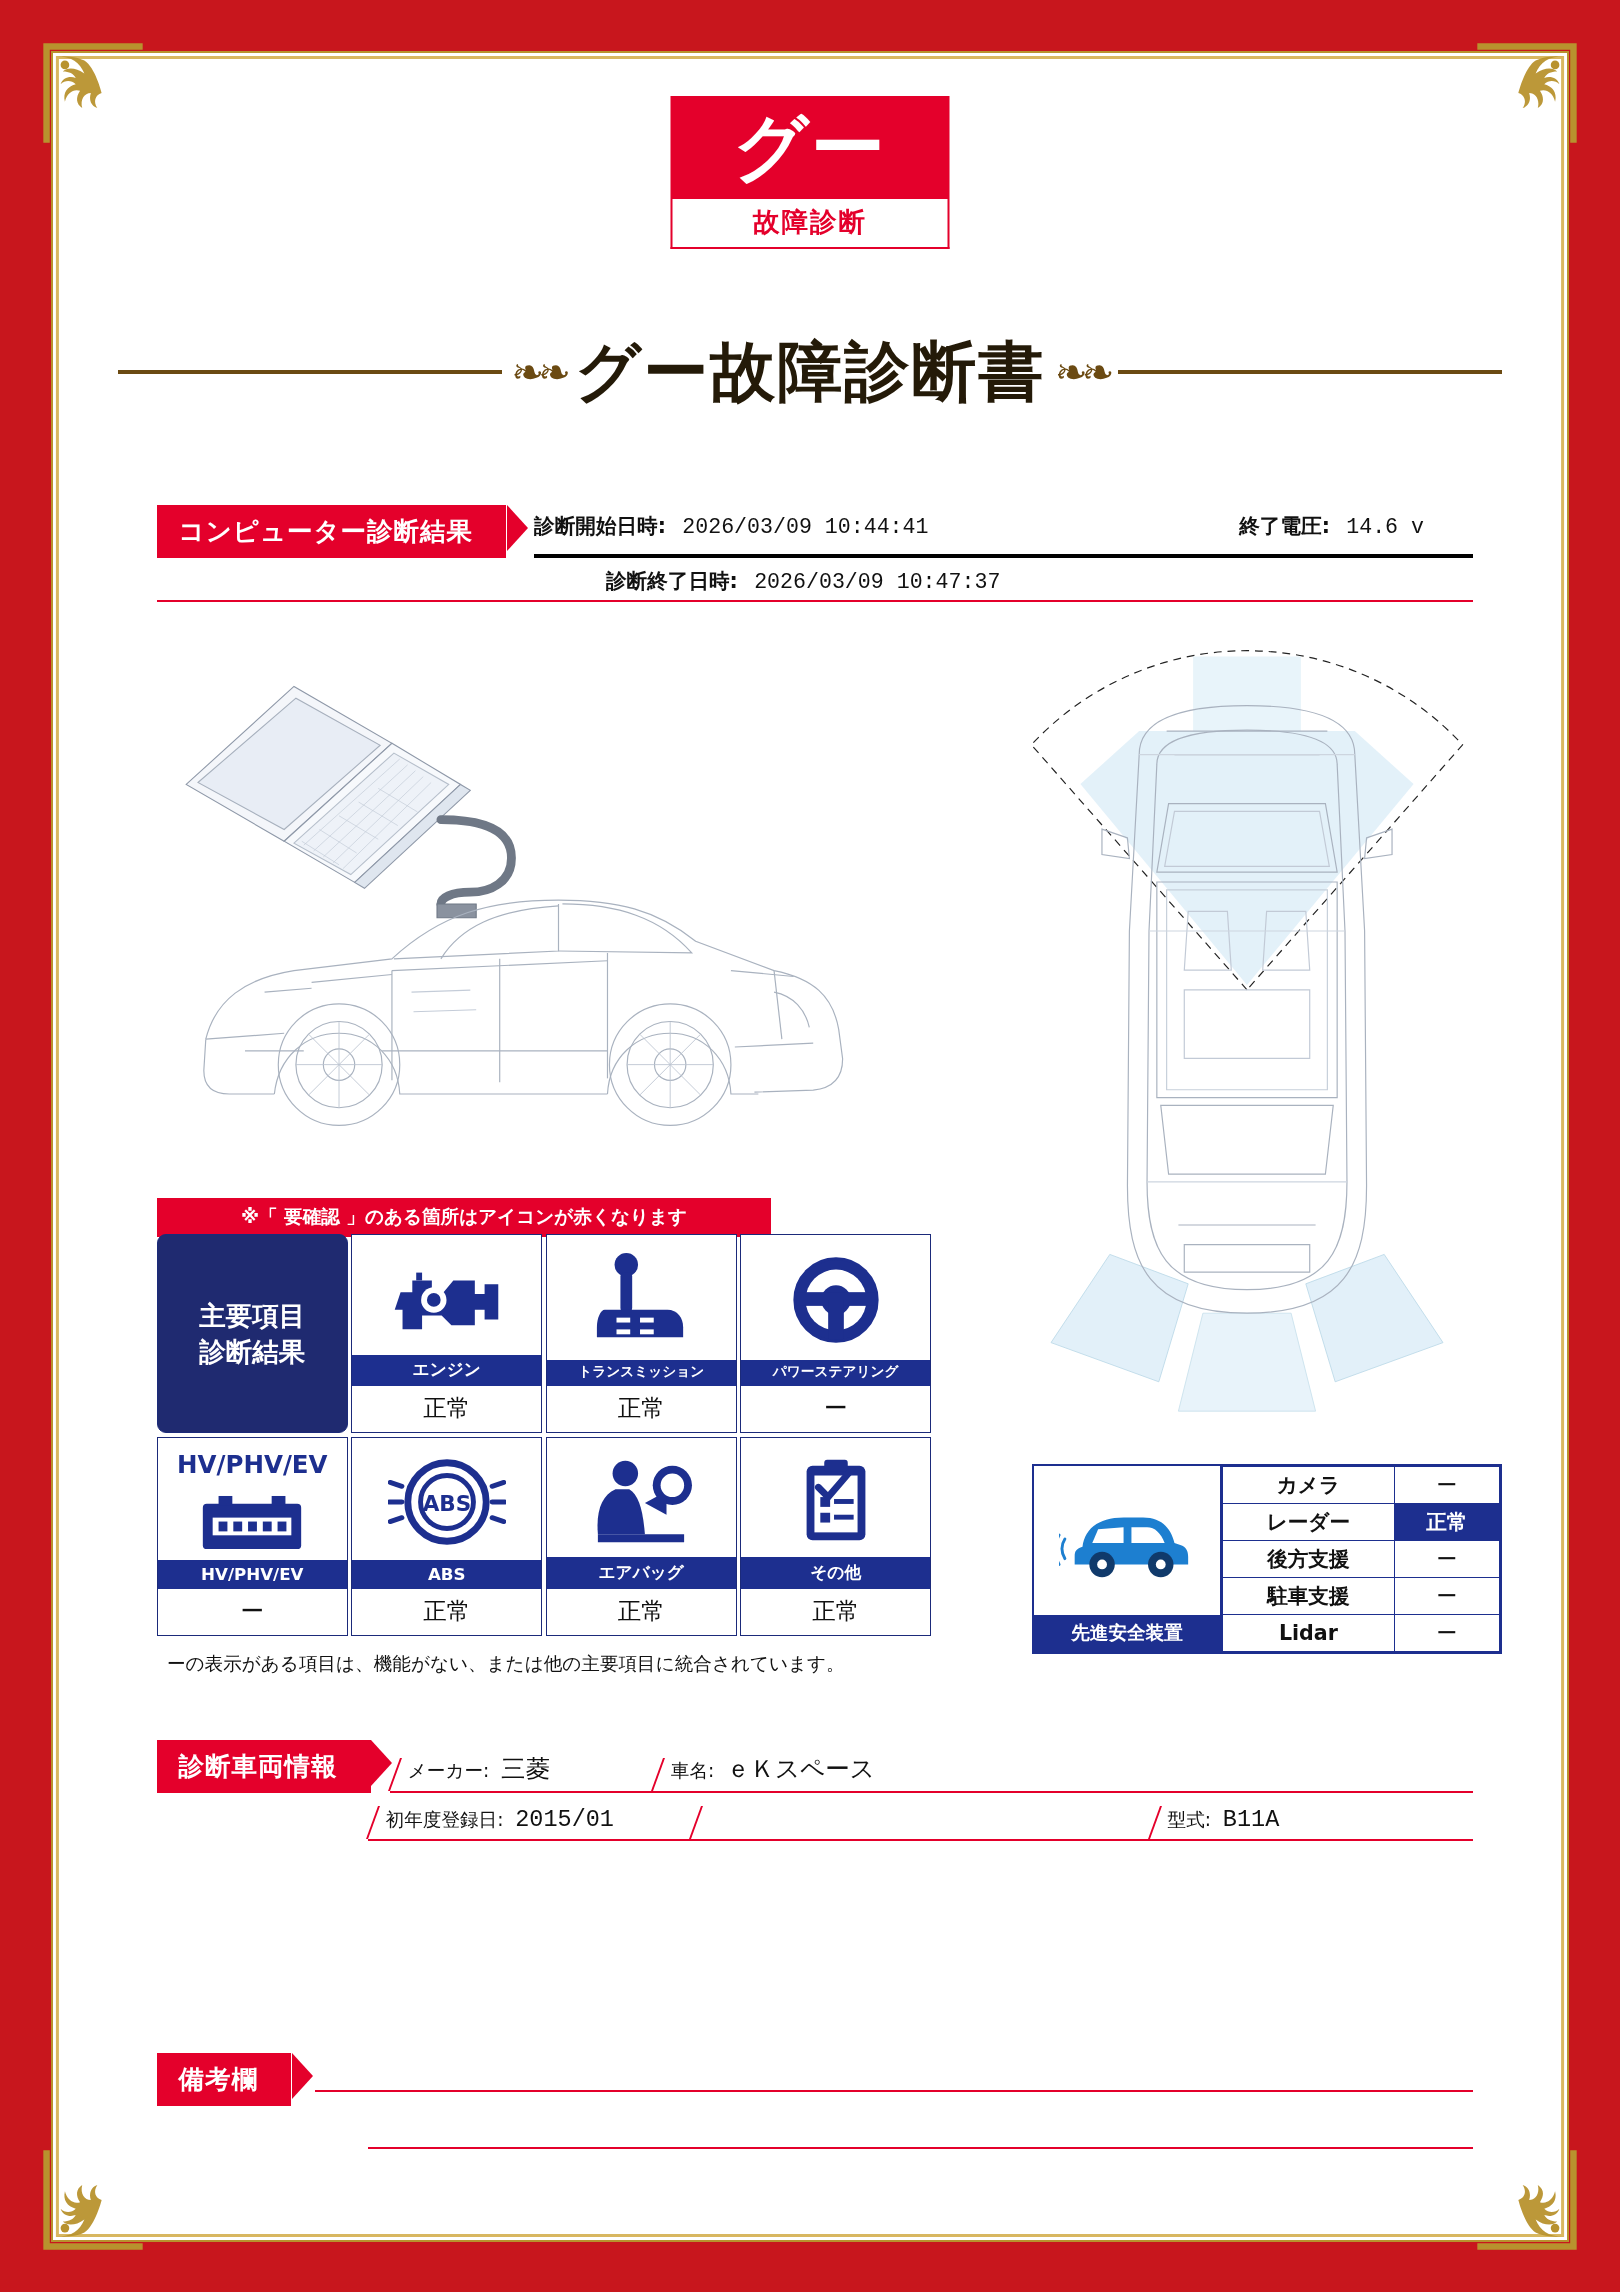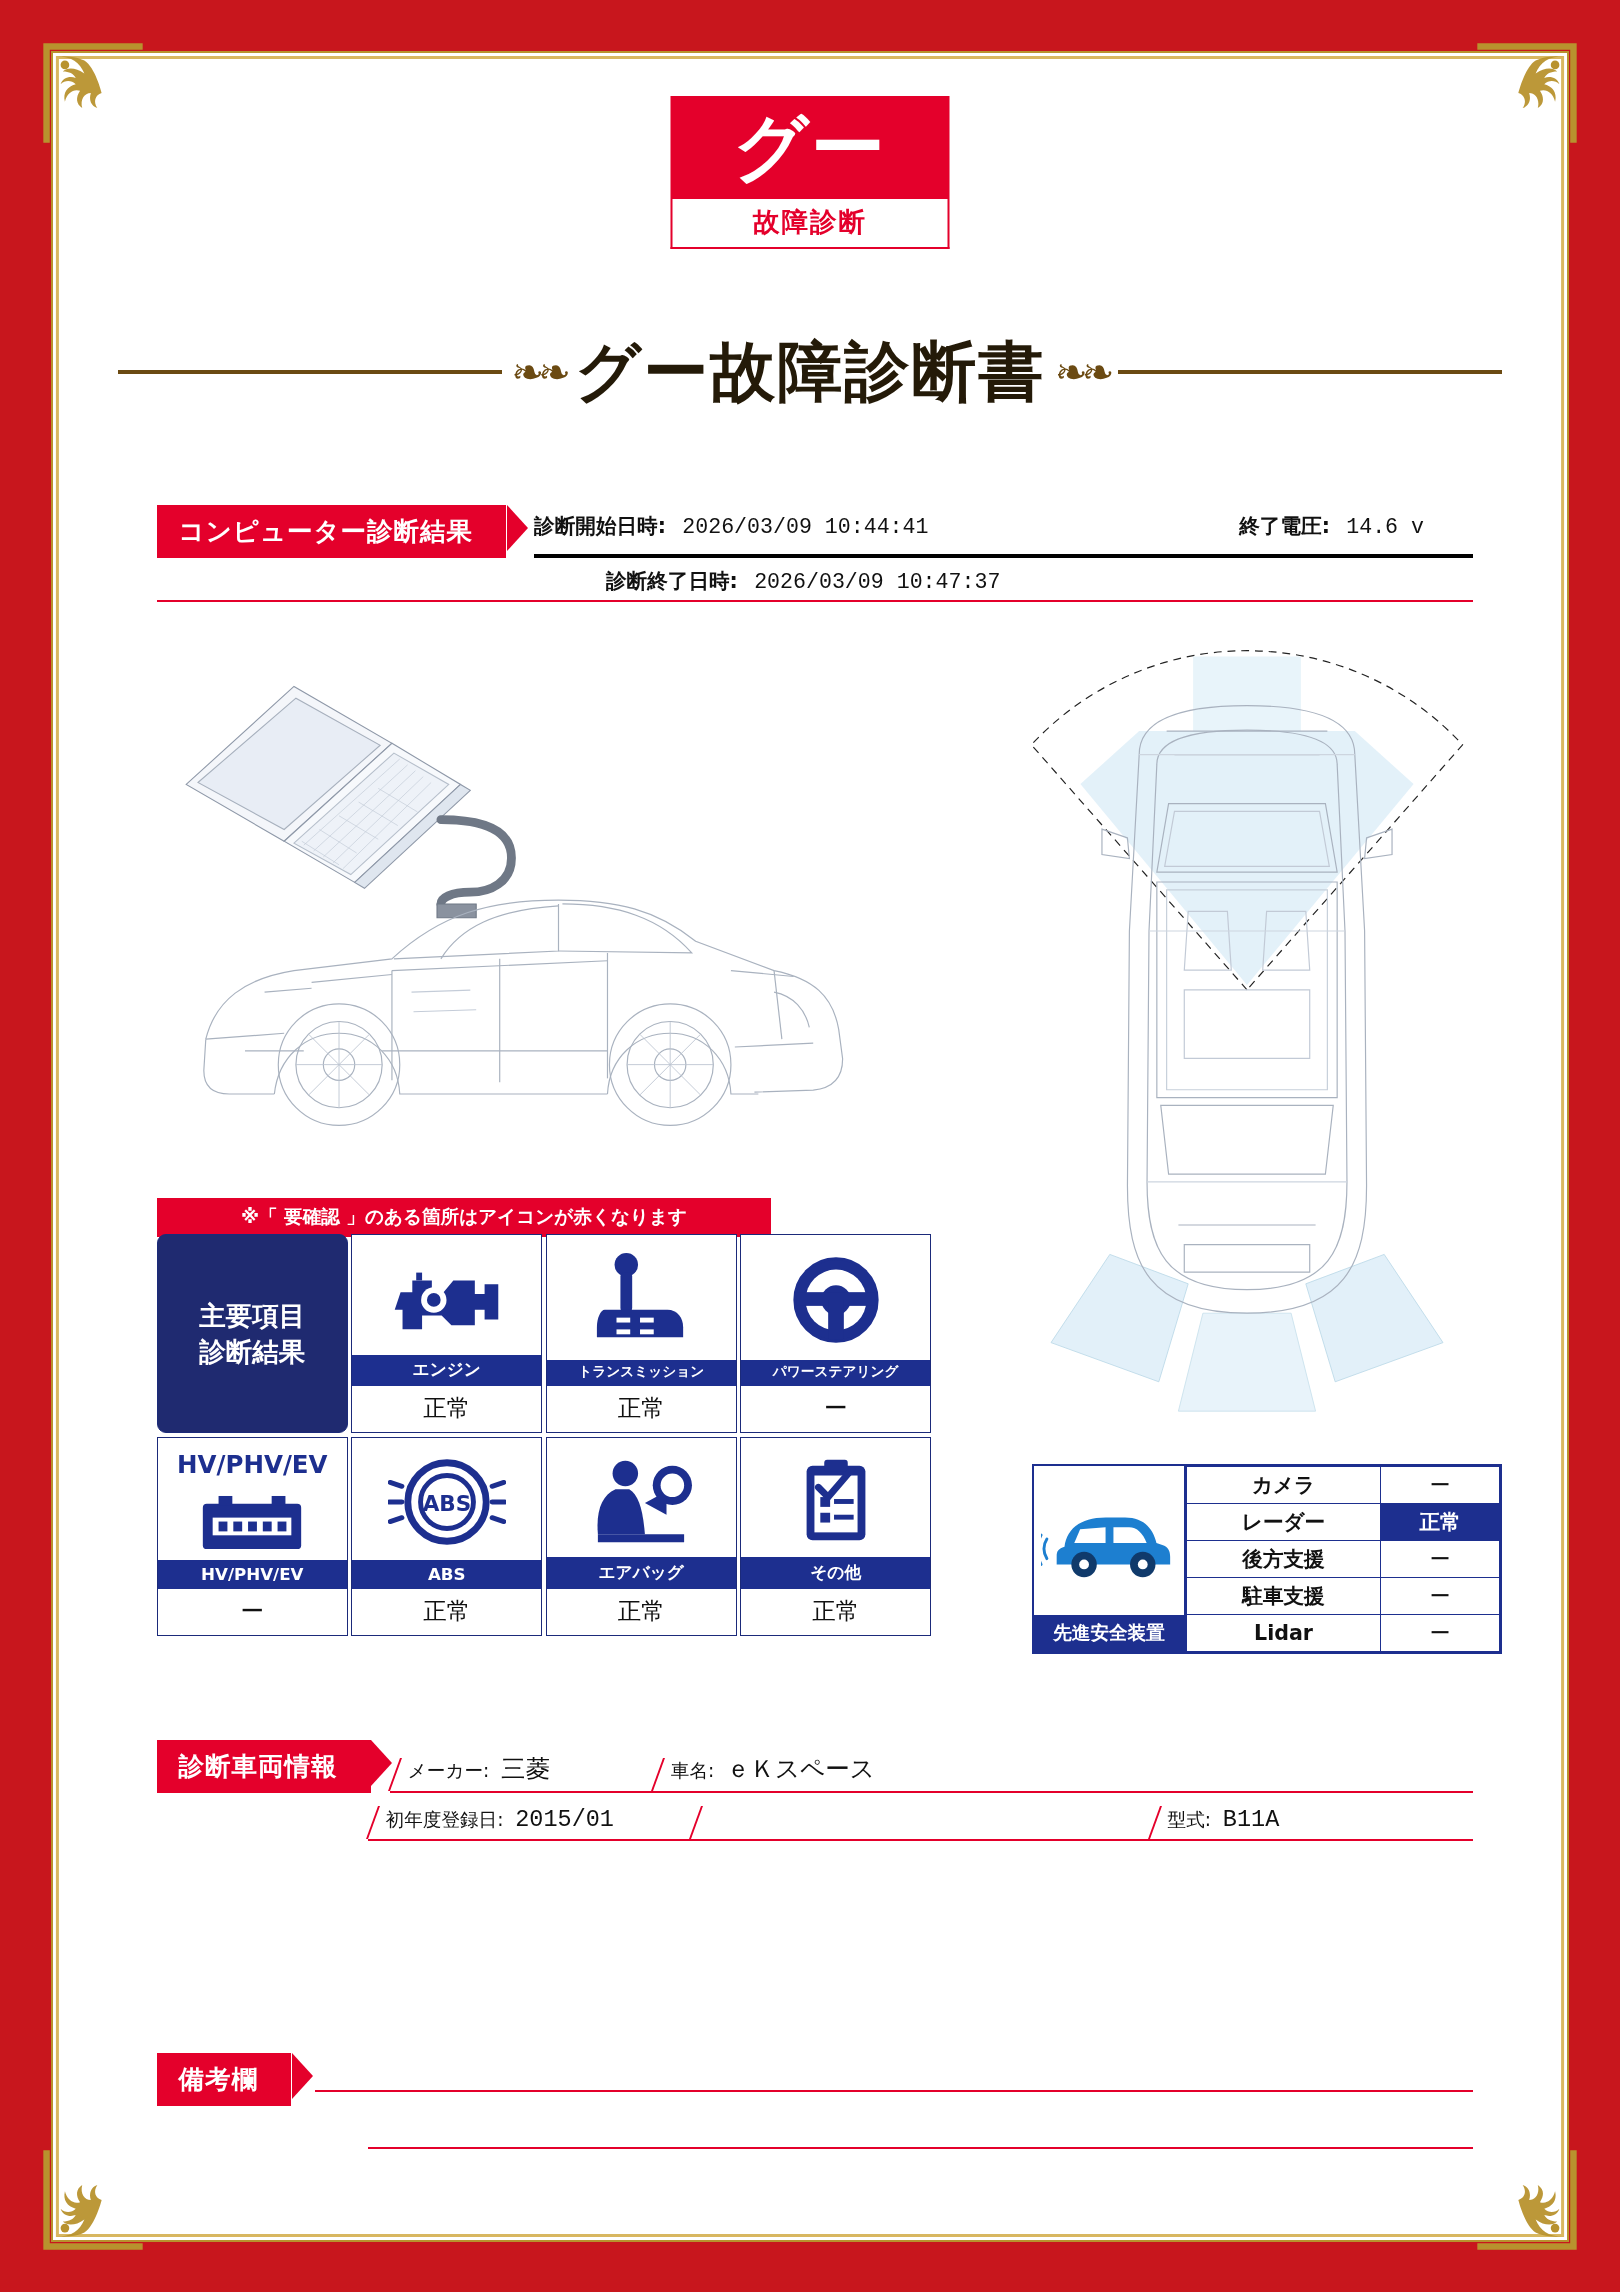--- a/index.html
+++ b/index.html
@@ -257,21 +257,21 @@
 
   
   .adas {
     position: absolute;
     right: 118px; top: 1464px;
     width: 470px;
     border: 2px solid #1d2f8f;
     display: flex;
   }
   .adas-left {
-    width: 152px;
+    width: 188px;
     display: flex;
     flex-direction: column;
     align-items: flex-end;
     justify-content: flex-end;
     border-right: 2px solid #1d2f8f;
   }
   .adas-car { flex: 1; display:flex; align-items:center; justify-content:center; width:100%; }
   .adas-label {
     background: #1d2f8f;
     color: #fff;
@@ -663,20 +663,21 @@
             <rect x="48" y="64" width="20" height="5"></rect>
           </g>
           <path d="M32 36 L42 46 L66 18" fill="none" stroke="#1d2f8f" stroke-width="7" stroke-linecap="round" stroke-linejoin="round"></path>
         </svg>
       </div>
       <div class="cap">その他</div>
       <div class="res">正常</div>
     </div>
   </div>
 
+  <div class="note-line">ーの表示がある項目は、機能がない、または他の主要項目に統合されています。</div>
 
   <div class="adas">
     <div class="adas-left">
       <div class="adas-car">
         <svg width="137" height="90" viewBox="0 0 140 92">
           <g fill="#1d7fd0">
             <path d="M24 52 C 26 34, 40 22, 66 22 L 86 22 C 104 22, 114 32, 118 48 L 124 50 C 130 52, 132 56, 132 62 L 132 70 L 16 70 L 16 62 C 16 56, 18 54, 24 52 Z"></path>
           </g>
           <path d="M40 34 L 66 32 L 66 48 L 34 48 Z" fill="#fff"></path>
           <path d="M74 32 L 90 32 C 98 32, 104 38, 108 48 L 74 48 Z" fill="#fff"></path>

